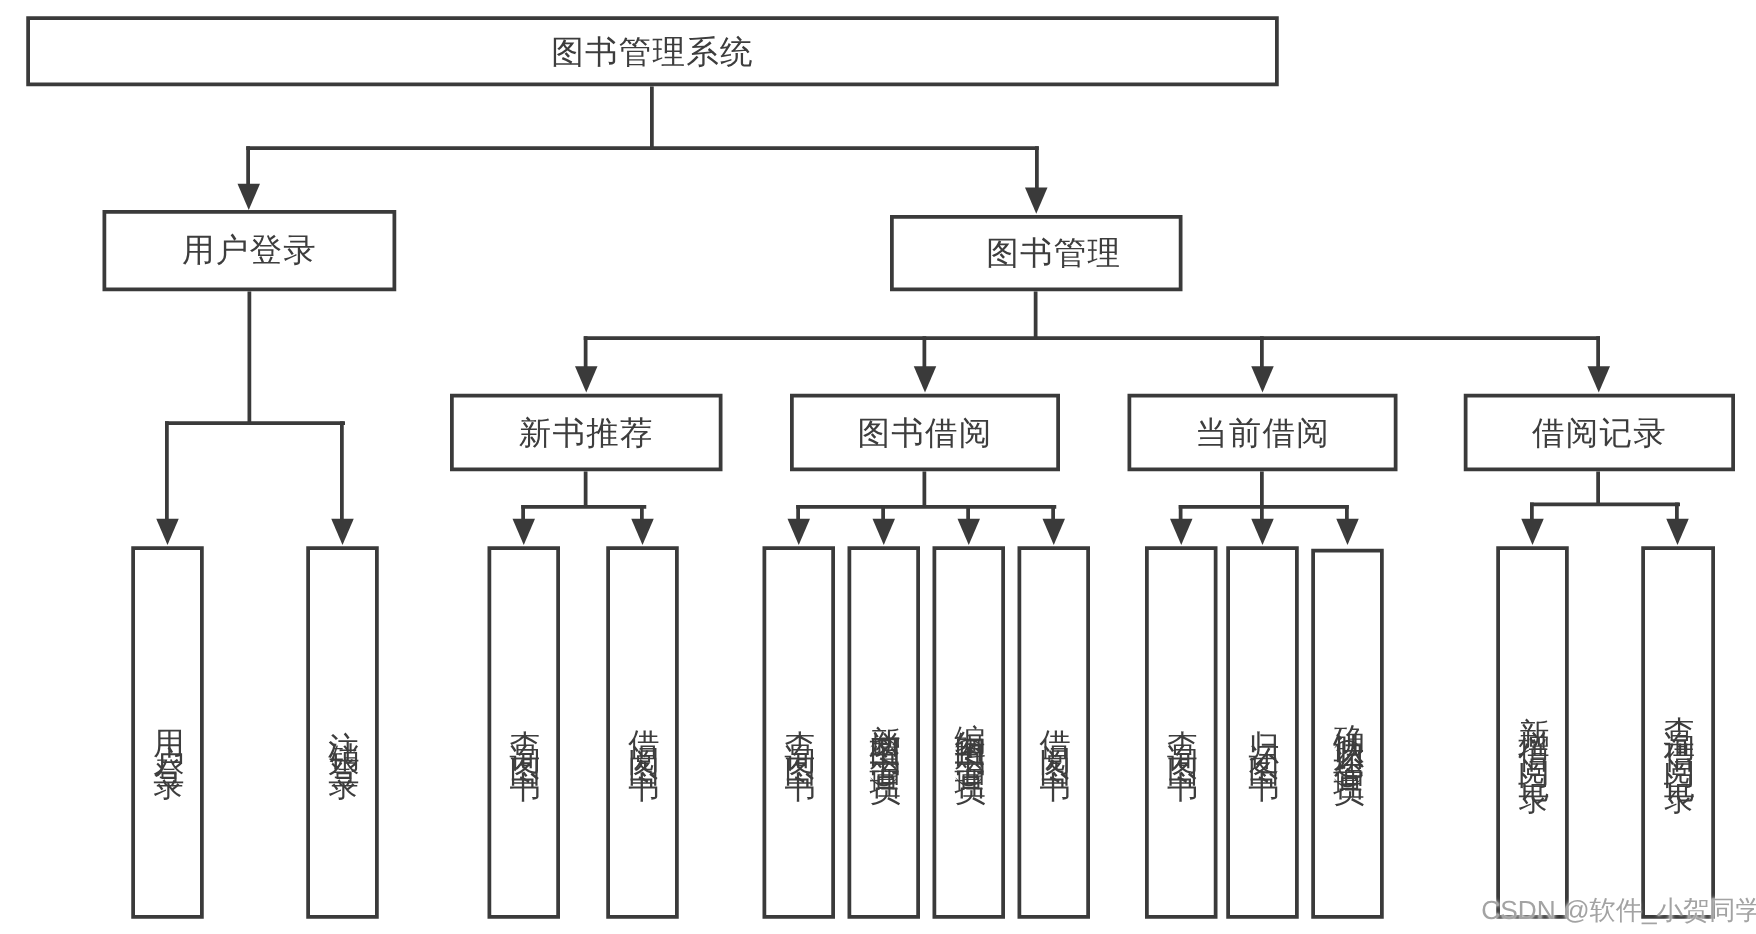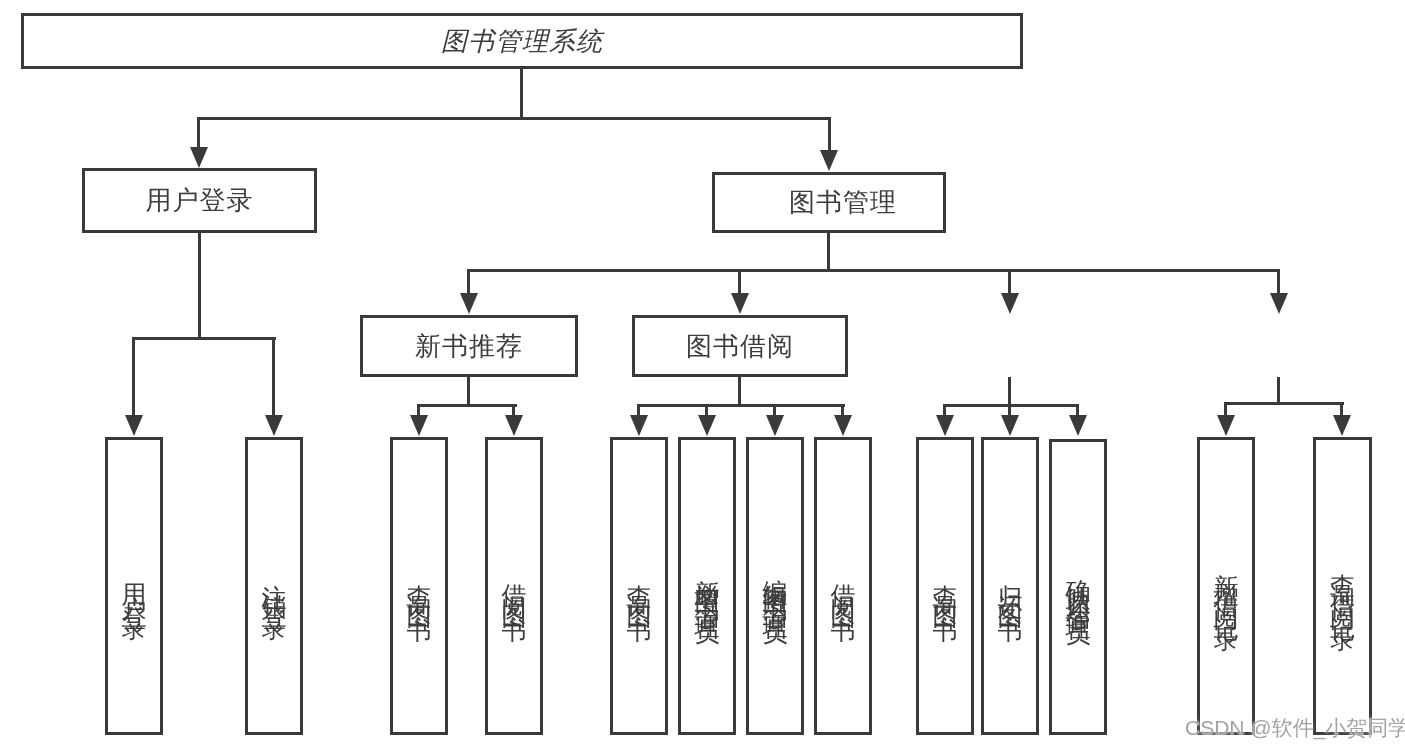--- a/index.html
+++ b/index.html
@@ -119,36 +119,42 @@
   <div class="cl v" style="left:1076px;top:404px;height:13px;"></div>
   <div class="ah" style="left:1069px;top:415px;"></div>
 
   <div class="cl v" style="left:1277px;top:377px;height:27px;"></div>
   <div class="cl h" style="left:1224px;top:402px;width:120px;"></div>
   <div class="cl v" style="left:1224px;top:402px;height:15px;"></div>
   <div class="ah" style="left:1217px;top:415px;"></div>
   <div class="cl v" style="left:1340px;top:402px;height:15px;"></div>
   <div class="ah" style="left:1333px;top:415px;"></div>
 
-  <div class="box" style="left:21px;top:13px;width:1002px;height:56px;font-style:italic;">
+  <div class="box" style="left:21px;top:13px;width:1002px;height:56px;">
     <span class="hlabel">图书管理系统</span>
   </div>
 
   <div class="box" style="left:82px;top:168px;width:235px;height:65px;">
     <span class="hlabel">用户登录</span>
   </div>
   <div class="box" style="left:712px;top:172px;width:234px;height:61px;padding-left:28px;">
     <span class="hlabel">图书管理</span>
   </div>
 
   <div class="box" style="left:632px;top:315px;width:216px;height:62px;">
     <span class="hlabel">图书借阅</span>
   </div>
   <div class="box" style="left:360px;top:315px;width:218px;height:62px;">
     <span class="hlabel">新书推荐</span>
+  </div>
+  <div class="box" style="left:902px;top:315px;width:216px;height:62px;">
+    <span class="hlabel">当前借阅</span>
+  </div>
+  <div class="box" style="left:1171px;top:315px;width:217px;height:62px;">
+    <span class="hlabel">借阅记录</span>
   </div>
 
   <div class="box vbox" style="left:105px;top:437px;width:58px;height:298px;">
     <span class="vlabel">用户登录</span>
   </div>
   <div class="box vbox" style="left:245px;top:437px;width:58px;height:298px;">
     <span class="vlabel">注销登录</span>
   </div>
   <div class="box vbox" style="left:390px;top:437px;width:58px;height:298px;">
     <span class="vlabel">查询图书</span>

